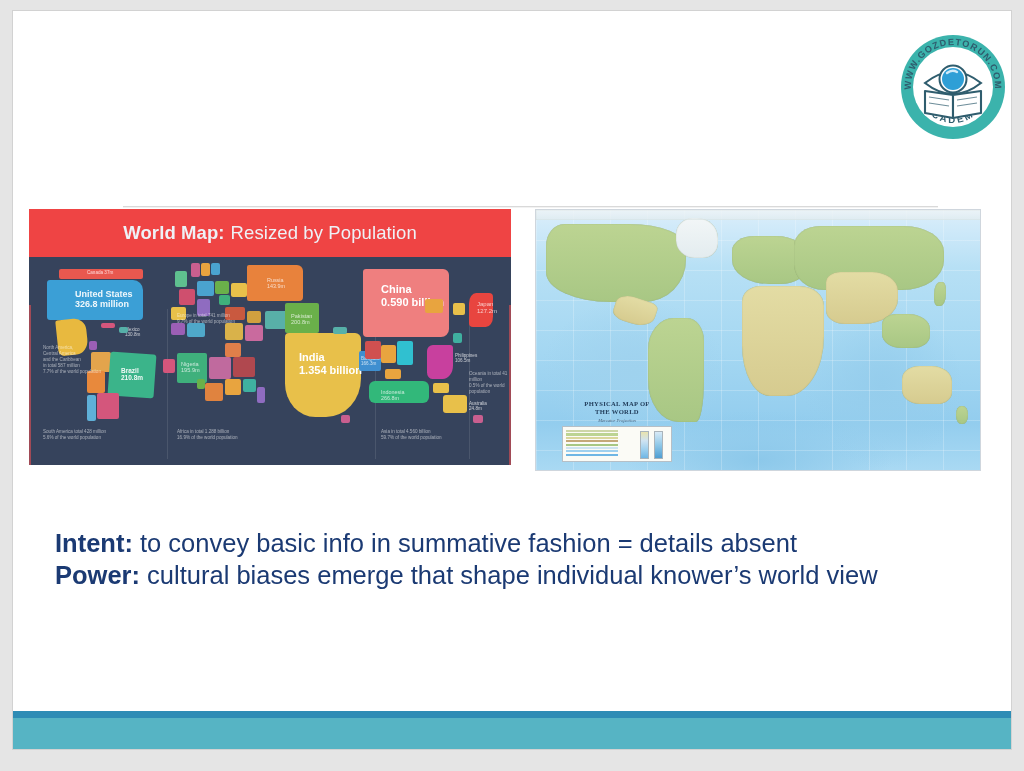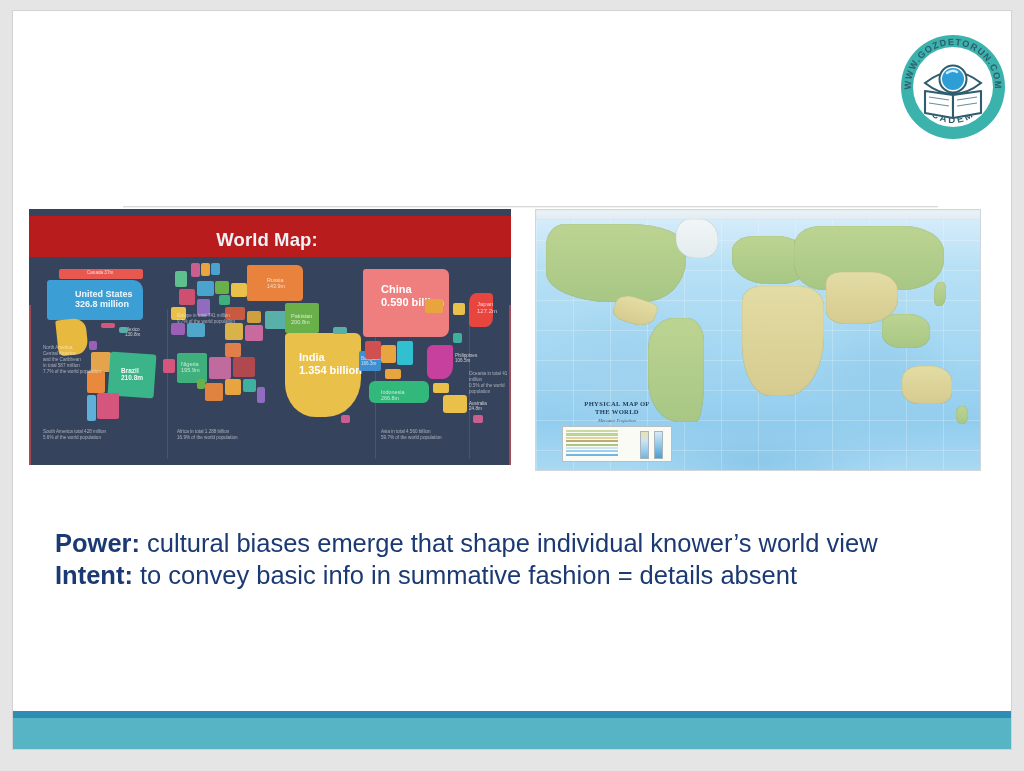--- a/index.html
+++ b/index.html
@@ -54,28 +54,27 @@
     position: absolute;
     left: 16px; top: 198px;
     width: 482px; height: 256px;
     background: #36435c;
     overflow: hidden;
   }
   .cartogram-header {
     position: absolute;
     left: 0; top: 0; right: 0;
     height: 48px;
-    background: #b91c1c;
+    background: #ef4444;
     display: flex;
     align-items: center;
     justify-content: center;
     color: #eef1f6;
     font-size: 18.5px;
     letter-spacing: 0.1px;
-    margin-top: 7px;
   }
   .cartogram-header .b { font-weight: bold; margin-right: 6px; }
   .cartogram-body {
     position: absolute;
     left: 0; top: 48px; right: 0; bottom: 0;
     background: #36435c;
   }
   .carto-accent-l {
     position: absolute; left: 0; top: 48px; bottom: 0;
     width: 2px; background: #a14a56;
@@ -255,20 +254,21 @@
       <path d="M 82,68 L 62,71 M 82,74 L 62,77" stroke="#2f5d6e" stroke-width="1.1" opacity=".7"></path>
     </svg>
   </div>
 
   <div class="title-rule"></div>
 
   <div class="cartogram">
 
     <div class="cartogram-header">
       <span class="b">World Map:</span>
+        <span>Resized by Population</span>
     </div>
 
     <div class="cartogram-body">
       <div class="carto-accent-l"></div>
       <div class="carto-accent-r"></div>
       <div class="carto-div" style="left:138px"></div>
       <div class="carto-div" style="left:346px"></div>
       <div class="carto-div" style="left:440px"></div>
 
       <div class="cc" style="left:30px;top:12px;width:84px;height:10px;background:#e8584f;"></div>
@@ -420,23 +420,23 @@
           <i style="background:#9fd0ee"></i>
         <i style="background:#6fb6e4"></i>
       </div>
       <div class="bar"></div>
       <div class="bar2"></div>
     </div>
   </div>
 
   <div class="body-text">
     <div>
+      <b>Intent:</b><span> to convey basic info in summative fashion = details absent</span>
+    </div>
+    <div>
       <b>Power:</b><span> cultural biases emerge that shape individual knower’s world view</span>
-    </div>
-    <div>
-      <b>Intent:</b><span> to convey basic info in summative fashion = details absent</span>
     </div>
   </div>
 
   <div class="footer-dark"></div>
   <div class="footer-teal"></div>
 
 </div>
 
 </body></html>

